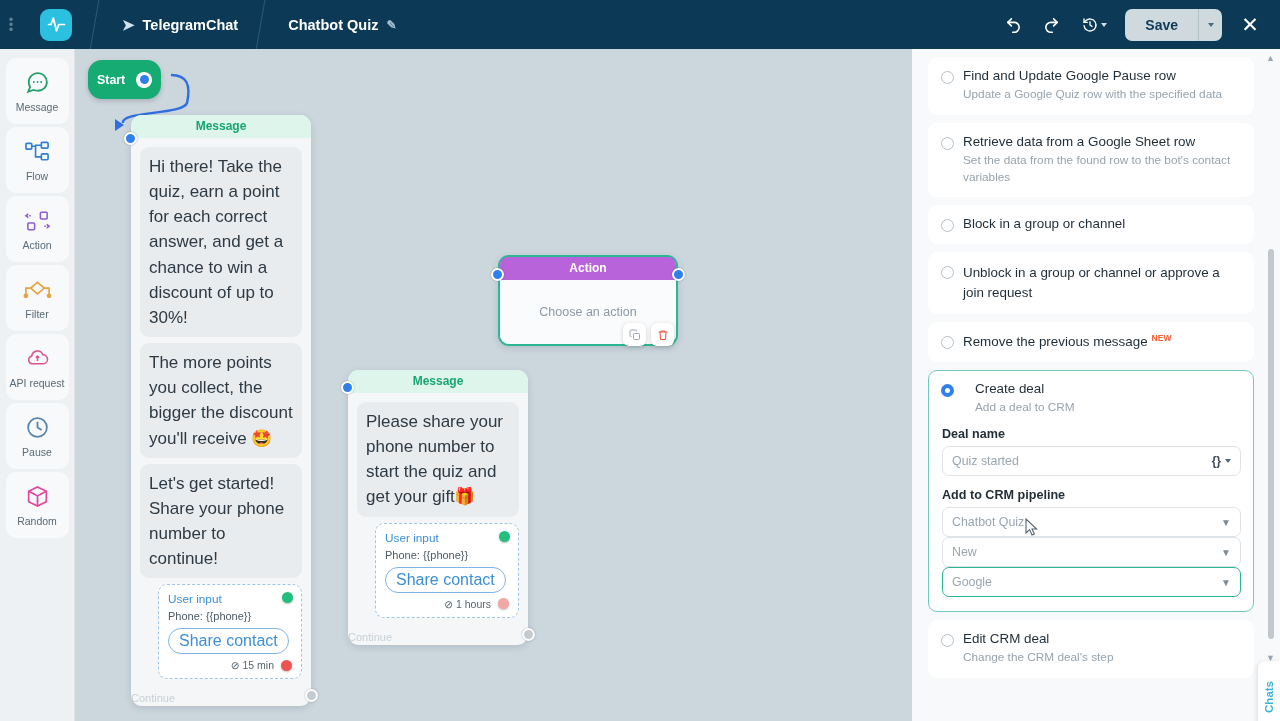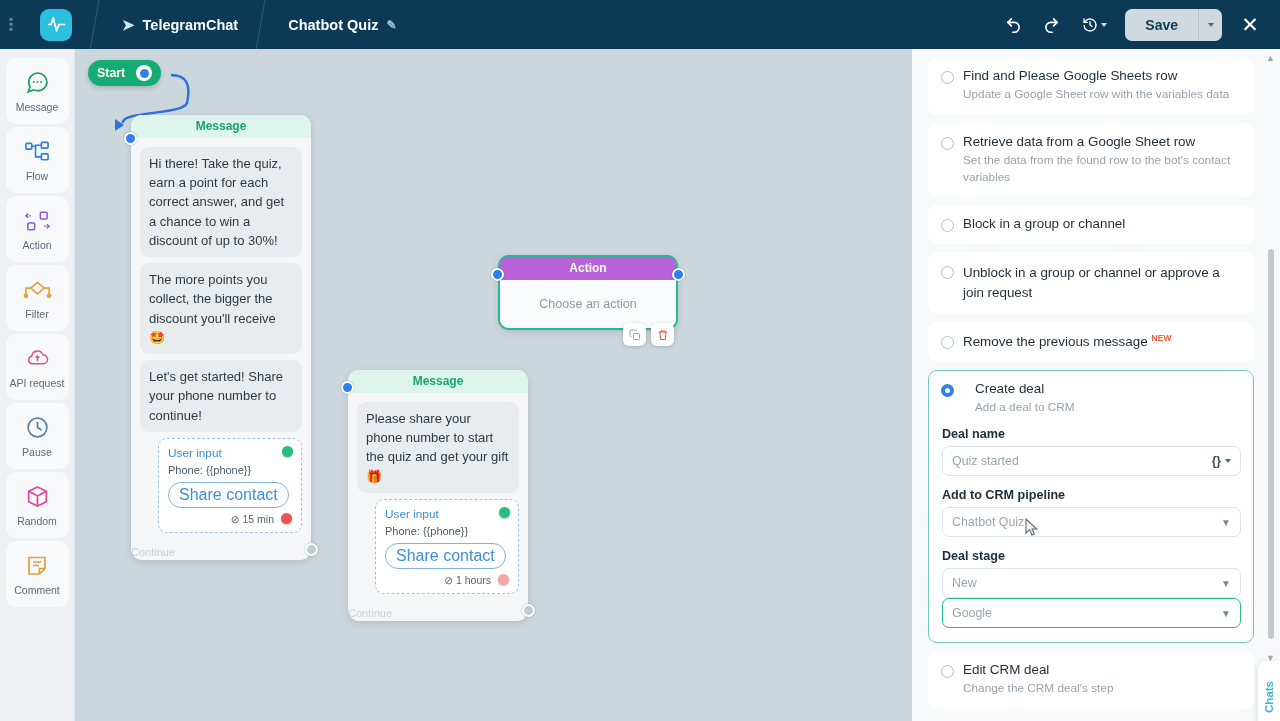--- a/index.html
+++ b/index.html
@@ -99,21 +99,21 @@
           box-shadow: 0 2px 7px rgba(40,60,80,.16); }
   .node-hd {
     height: 23px; border-radius: 11px 11px 0 0; text-align: center;
     font-size: 12px; font-weight: bold; line-height: 23px;
   }
   .hd-msg { background: #ddf5ea; color: #17a673; }
   .hd-act { background: #b863d9; color: #fff; }
   .node-bd { padding: 9px; }
   .bubble {
     background: #e9ecef; border-radius: 9px; padding: 7px 9px;
-    font-size: 13px; color: #2d3a44; line-height: 1.48; margin-bottom: 6px;
+    font-size: 17px; color: #2d3a44; line-height: 1.48; margin-bottom: 6px;
   }
   .port {
     position: absolute; width: 13px; height: 13px; border-radius: 50%;
     background: #2f80ed; border: 2.5px solid #fff; box-shadow: 0 0 2px rgba(0,0,0,.3);
   }
   .port-out-gray { background: #c3cbd2; }
 
   .uinput {
     border: 1.4px dashed #9cc4ea; border-radius: 9px; background: #fff;
     padding: 7px 9px; position: relative; margin-left: 18px;
@@ -132,21 +132,21 @@
            background: #22c07f; top: 7px; right: 8px; box-shadow: 0 1px 2px rgba(0,0,0,.25); }
   .dot-r { width: 11px; height: 11px; border-radius: 50%; background: #ef5350;
            box-shadow: 0 1px 2px rgba(0,0,0,.25); margin-left: 4px; }
   .cont {
     font-size: 11px; color: #c8d0d6;
     padding: 4px 16px 2px 0; position: relative;
   }
 
   .node-act { border: 2px solid #2bb793; }
   .act-body {
-    background: #fafbfc; border-radius: 0 0 9px 9px; height: 48px;
+    background: #fafbfc; border-radius: 0 0 9px 9px; height: 64px;
     display: flex; align-items: center; justify-content: center;
     color: #8d9aa5; font-size: 12.5px;
   }
   .act-tools { position: absolute; right: 2px; top: 66px; display: flex; gap: 5px; }
   .tool {
     width: 23px; height: 23px; border-radius: 6px; background: #fff;
     box-shadow: 0 1px 4px rgba(0,0,0,.18); display: flex;
     align-items: center; justify-content: center; cursor: pointer;
   }
 
@@ -344,41 +344,32 @@
           <path d="M12 2.8 20.5 7v10L12 21.2 3.5 17V7z"></path>
           <path d="M3.5 7 12 11.4 20.5 7M12 11.4v9.8"></path>
           <circle cx="8.2" cy="9.2" r=".9" fill="#e0469a" stroke="none"></circle>
           <circle cx="15.8" cy="9.2" r=".9" fill="#e0469a" stroke="none"></circle>
           <circle cx="12" cy="16" r=".9" fill="#e0469a" stroke="none"></circle>
         </svg>
       </span>
       <span class="sb-label">Random</span>
     </div>
 
-    <div class="sb-item">
-      <span class="sb-ico">
-        <svg width="24" height="24" viewBox="0 0 24 24" fill="none" stroke="#e0a13d" stroke-width="1.7">
-          <path d="M4 3.5h16v11l-5.5 5.5H4z"></path>
-          <path d="M20 14.5h-5.5V20M8 8h8M8 11.5h6"></path>
-        </svg>
-      </span>
-      <span class="sb-label">Comment</span>
-    </div>
   </div>
 
   <div class="canvas">
 
     <svg class="edges">
       <path d="M96 26 C 112 26, 116 36, 112 54 C 108 66, 45 62, 48 74" stroke="#2f6fe0" stroke-width="2.4" fill="none"></path>
       <path d="M40 70 l9 6 -9 6 z" fill="#2f6fe0"></path>
       <path d="M175 330 C 210 330, 222 330, 248 333" stroke="#2f6fe0" stroke-width="2.2" fill="none"></path>
       <path d="M263 327 l9 6 -9 6 z" fill="#2f6fe0"></path>
     </svg>
 
-    <div style="position:absolute;left:13px;top:11px;width:73px;height:26px;
+    <div style="position:absolute;left:13px;top:11px;width:73px;height:39px;
                 background:#17ab74;border-radius:14px;display:flex;align-items:center;
                 padding:0 9px;box-shadow:0 2px 5px rgba(0,0,0,.18);">
       <span style="color:#fff;font-size:12.4px;font-weight:bold;">Start</span>
       <span style="margin-left:auto;width:16px;height:16px;border-radius:50%;
                    background:#fff;display:flex;align-items:center;justify-content:center;">
         <i style="width:9px;height:9px;border-radius:50%;background:#2f80ed;display:block;"></i>
       </span>
     </div>
 
     <div class="node" style="left:56px;top:66px;width:180px;">
@@ -451,22 +442,22 @@
       </div>
     </div>
   </div>
 
   <div class="panel">
     <div class="panel-scroll">
 
       <div class="opt">
         <i class="radio"></i>
         <div>
-          <div class="opt-ttl">Find and Please Google Sheets row</div>
-          <div class="opt-sub">Update a Google Sheet row with the variables data</div>
+          <div class="opt-ttl">Find and Update Google Pause row</div>
+          <div class="opt-sub">Update a Google Quiz row with the specified data</div>
         </div>
       </div>
 
       <div class="opt">
         <i class="radio"></i>
         <div>
           <div class="opt-ttl">Retrieve data from a Google Sheet row</div>
           <div class="opt-sub">Set the data from the found row to the bot's contact variables</div>
         </div>
       </div>
@@ -508,21 +499,20 @@
           </div>
 
           <div class="fld-lbl">Add to CRM pipeline</div>
           <div class="fld">
             <span>Chatbot Quiz</span>
             <span class="sp">
                 <span class="chev">▼</span>
               </span>
           </div>
 
-          <div class="fld-lbl">Deal stage</div>
           <div class="fld">
             <span>New</span>
             <span class="sp">
                 <span class="chev">▼</span>
               </span>
           </div>
 
           <div class="fld focus">
             <span>Google</span>
             <span class="sp">

